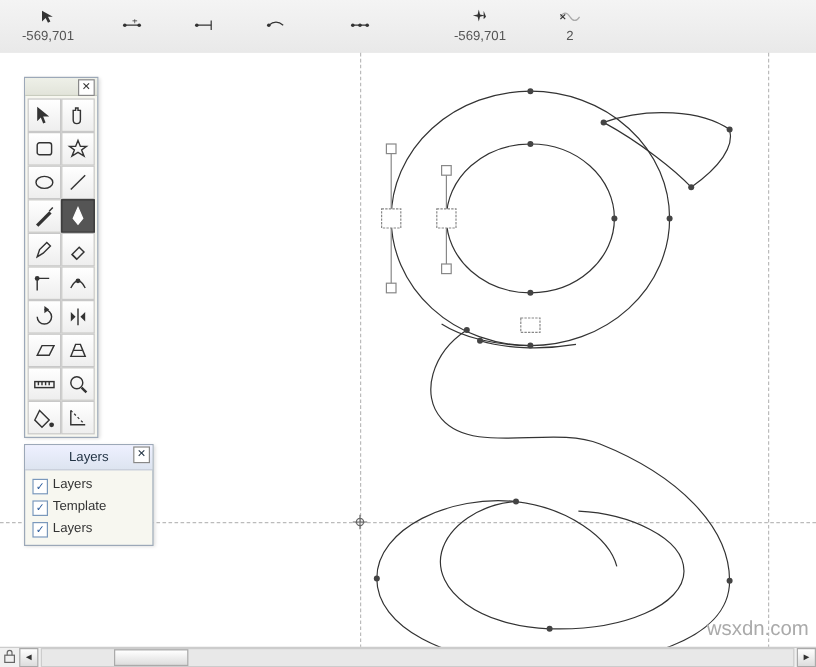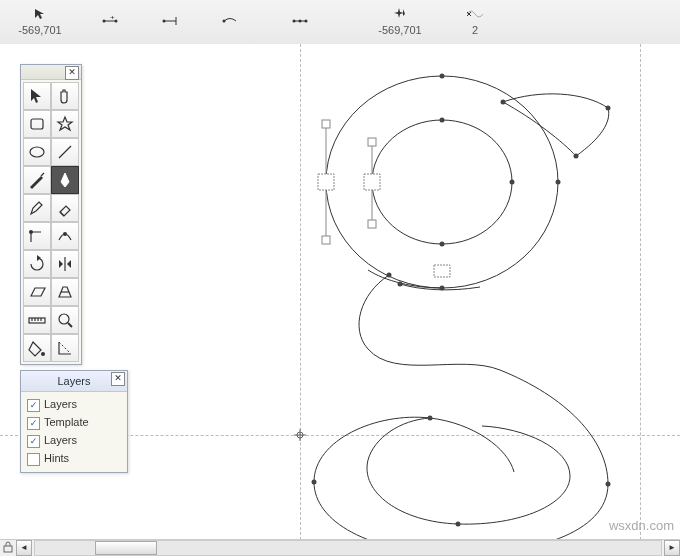--- a/index.html
+++ b/index.html
@@ -35,21 +35,21 @@
 .guide-v{position:absolute;top:0;bottom:0;border-left:1px dashed #bbb}
 .guide-h{position:absolute;left:0;right:0;border-top:1px dashed #bbb}
 
 
 .status{position:absolute;left:0;right:0;bottom:0;height:16px;background:#f0f0f0;border-top:1px solid #ccc;display:flex;align-items:center}
 .lock{width:14px;height:14px;margin-left:2px}
 .scroll-track{flex:1;height:14px;background:#e8e8e8;border:1px solid #ccc;margin:0 2px;position:relative}
 .scroll-thumb{position:absolute;top:0;bottom:0;width:60px;left:60px;background:linear-gradient(#fff,#ddd);border:1px solid #aaa}
 .scroll-btn{width:14px;height:14px;background:linear-gradient(#fff,#ddd);border:1px solid #aaa;font-size:8px;display:flex;align-items:center;justify-content:center;cursor:pointer}
 
-.watermark{position:absolute;right:6px;bottom:22px;font-size:13px;color:#aaa}
+.watermark{position:absolute;right:6px;bottom:22px;font-size:17px;color:#aaa}
 
 
 .node{fill:#444;stroke:none}
 .handle-sq{fill:#fff;stroke:#888;stroke-width:1}
 .handle-line{stroke:#888;stroke-width:1}
 .tangent-box{fill:#fff;stroke:#888;stroke-width:1;stroke-dasharray:2 1}
 </style>
 </head>
 <body>
 <div class="cont">
@@ -323,24 +323,20 @@
           <span>Layers</span>
         </div>
         <div class="layer-row">
           <span class="cb">✓</span>
           <span>Template</span>
         </div>
         <div class="layer-row">
           <span class="cb">✓</span>
           <span>Layers</span>
         </div>
-        <div class="layer-row">
-          <span class="cb"></span>
-          <span>Hints</span>
-        </div>
       </div>
 </div>
 
 <div class="watermark">wsxdn.com</div>
 
 <div class="status">
   <span class="lock"><svg width="12" height="12">
           <rect x="2" y="5" width="8" height="6" fill="none" stroke="#666"></rect>
           <path d="M4,5 L4,3 A2,2 0 0 1 8,3 L8,5" fill="none" stroke="#666"></path>
         </svg></span>

